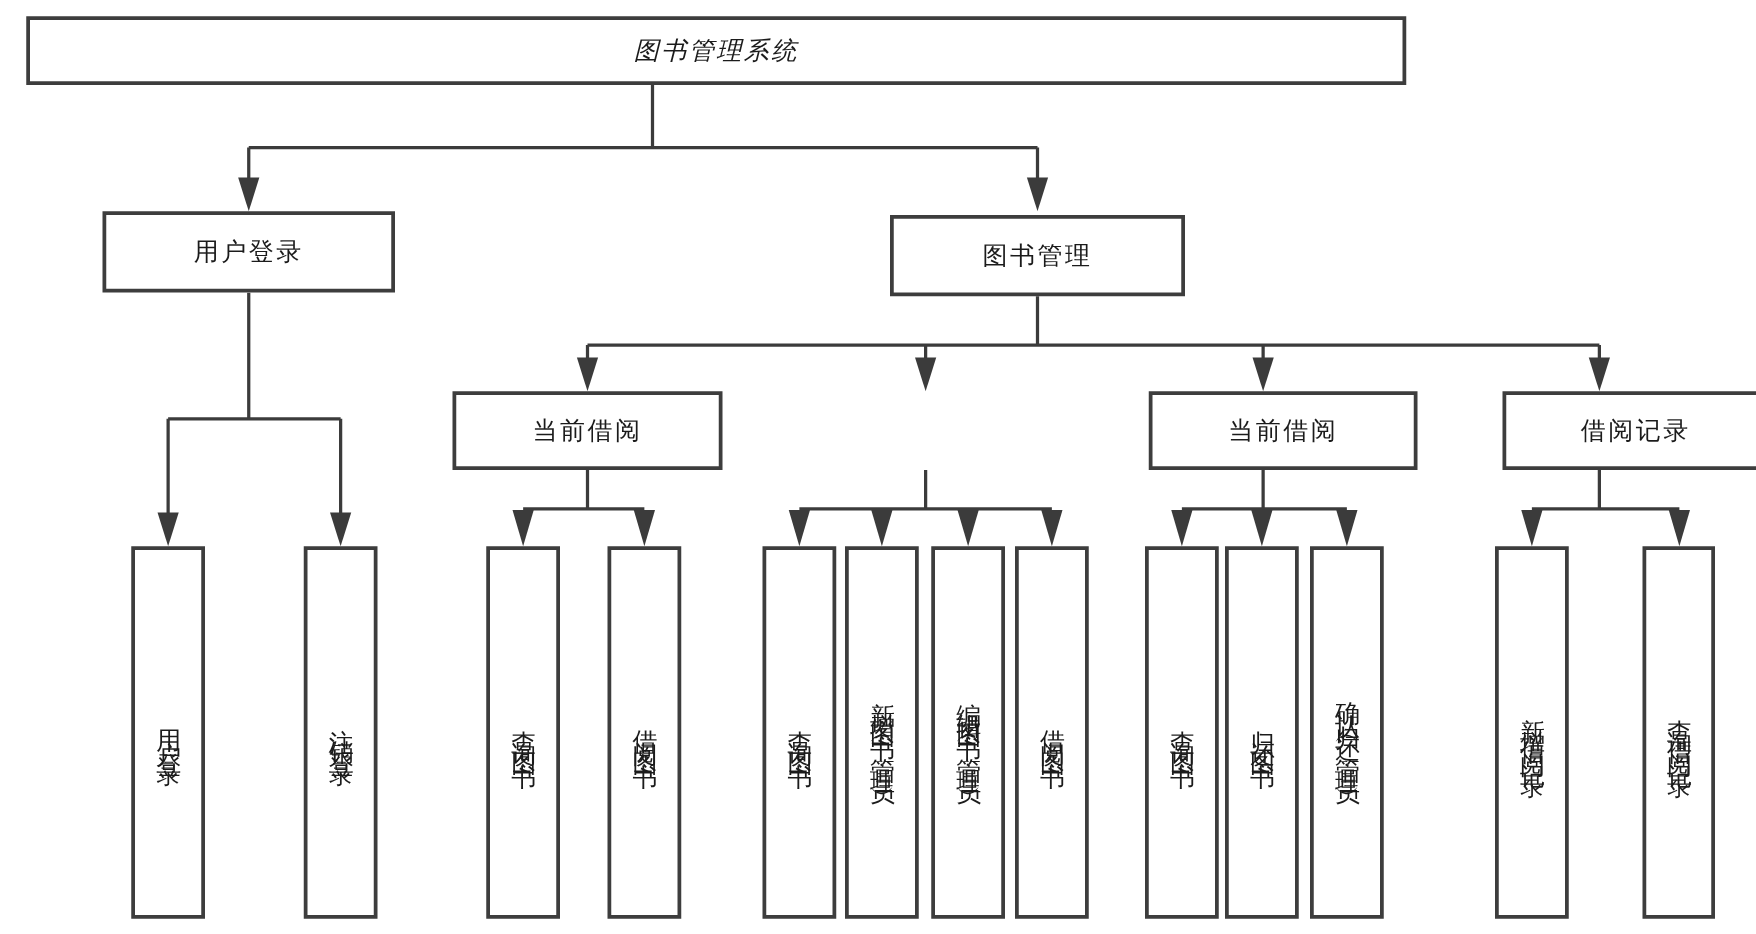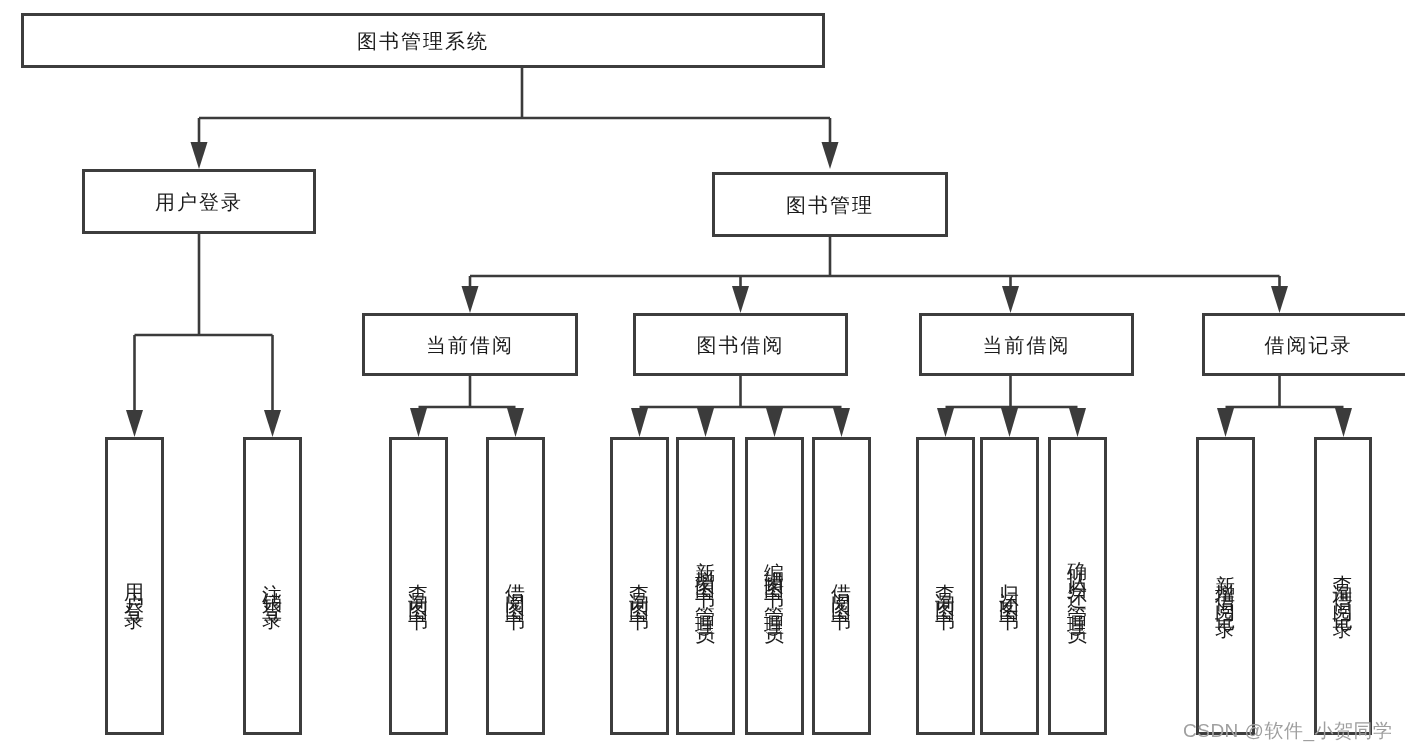--- a/index.html
+++ b/index.html
@@ -77,27 +77,26 @@
       <polygon points="766,408 783,408 774.5,437"></polygon>
       <polygon points="833,408 850,408 841.5,437"></polygon>
       <polygon points="937,408 954,408 945.5,437"></polygon>
       <polygon points="1001,408 1018,408 1009.5,437"></polygon>
       <polygon points="1069,408 1086,408 1077.5,437"></polygon>
       <polygon points="1217,408 1234,408 1225.5,437"></polygon>
       <polygon points="1335,408 1352,408 1343.5,437"></polygon>
     </g>
   </svg>
 
-  <div class="box" style="left:21px; top:13px; width:804px; height:55px;">图书管理系统</div>
+  <div class="box" style="left:21px; top:13px; width:1104px; height:55px;font-style:italic;">图书管理系统</div>
 
   <div class="box" style="left:82px; top:169px; width:234px; height:65px;">用户登录</div>
   <div class="box" style="left:712px; top:172px; width:236px; height:65px;">图书管理</div>
 
   <div class="box" style="left:362px; top:313px; width:216px; height:63px;">当前借阅</div>
-  <div class="box" style="left:633px; top:313px; width:215px; height:63px;">图书借阅</div>
   <div class="box" style="left:903px; top:313px; width:215px; height:63px;margin-left:16px;">当前借阅</div>
   <div class="box" style="left:1202px; top:313px; width:213px; height:63px;">借阅记录</div>
 
   <div class="box vbox" style="left:105px; top:437px; width:59px; height:298px;">用户登录</div>
   <div class="box vbox" style="left:243px; top:437px; width:59px; height:298px;">注销登录</div>
 
   <div class="box vbox" style="left:389px; top:437px; width:59px; height:298px;">查询图书</div>
   <div class="box vbox" style="left:486px; top:437px; width:59px; height:298px;">借阅图书</div>
 
   <div class="box vbox" style="left:610px; top:437px; width:59px; height:298px;">查询图书</div>
@@ -105,14 +104,13 @@
   <div class="box vbox" style="left:745px; top:437px; width:59px; height:298px;">编辑图书（管理员）</div>
   <div class="box vbox" style="left:812px; top:437px; width:59px; height:298px;">借阅图书</div>
 
   <div class="box vbox" style="left:916px; top:437px; width:59px; height:298px;">查询图书</div>
   <div class="box vbox" style="left:980px; top:437px; width:59px; height:298px;">归还图书</div>
   <div class="box vbox" style="left:1048px; top:437px; width:59px; height:298px;">确认归还（管理员）</div>
 
   <div class="box vbox" style="left:1196px; top:437px; width:59px; height:298px;">新增借阅记录</div>
   <div class="box vbox" style="left:1314px; top:437px; width:58px; height:298px;">查询借阅记录</div>
 
-  <div class="watermark">CSDN @软件_小贺同学</div>
 </div>
 
 </body></html>

